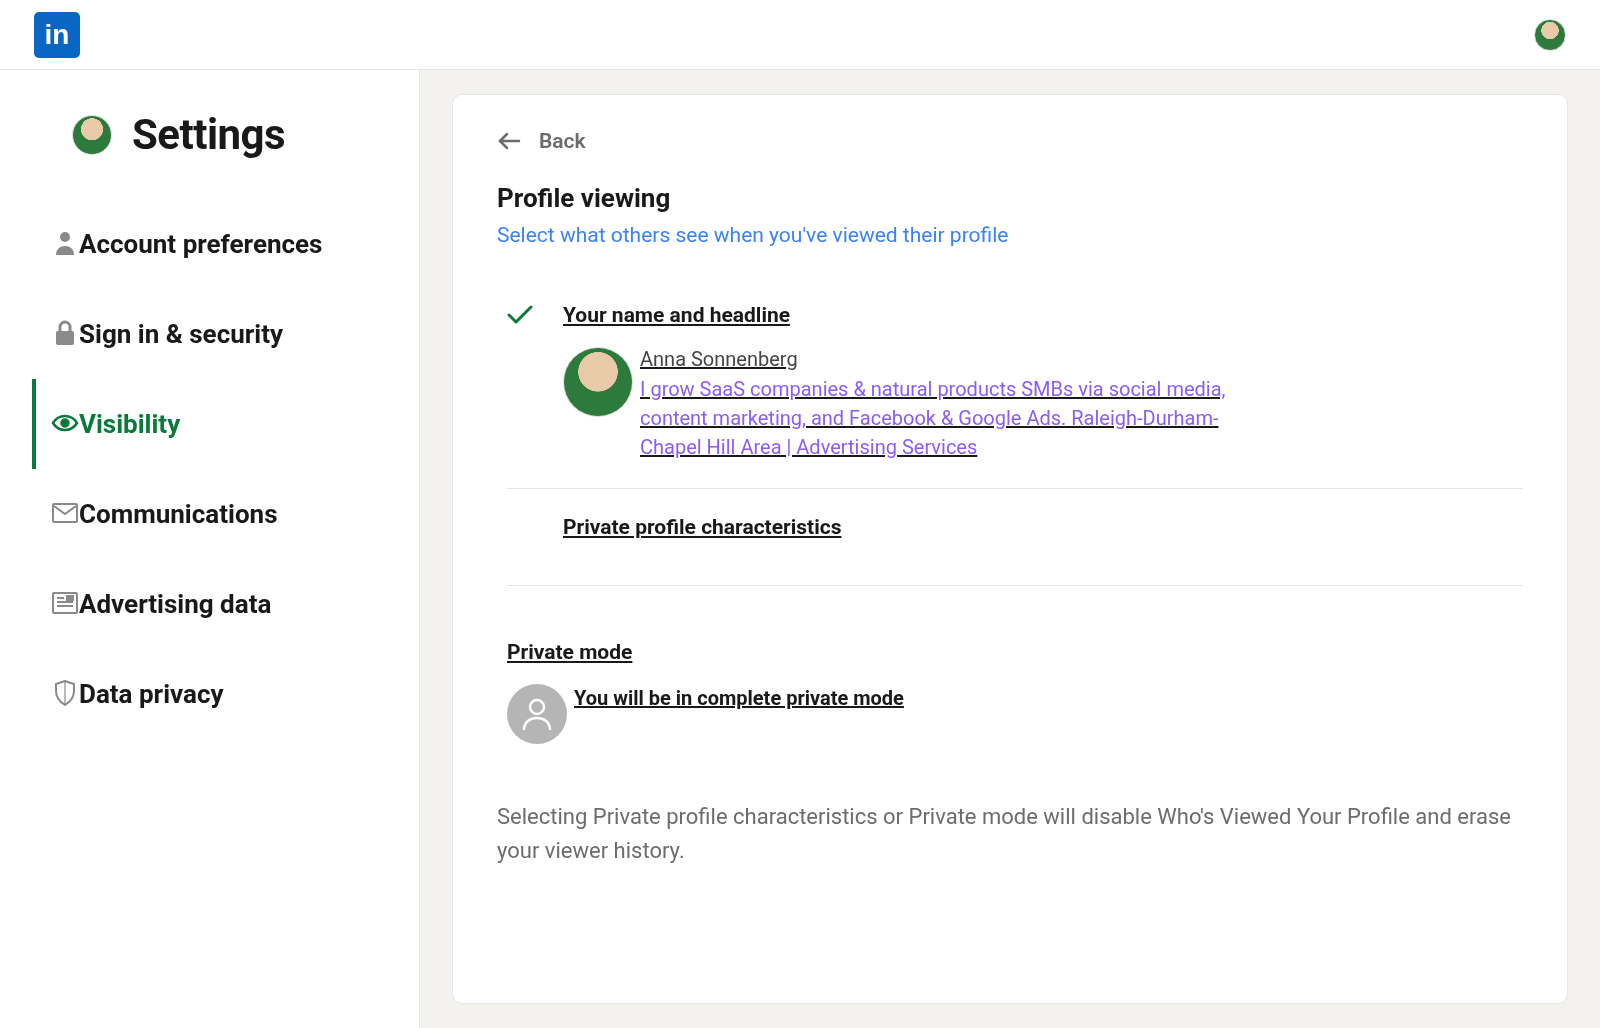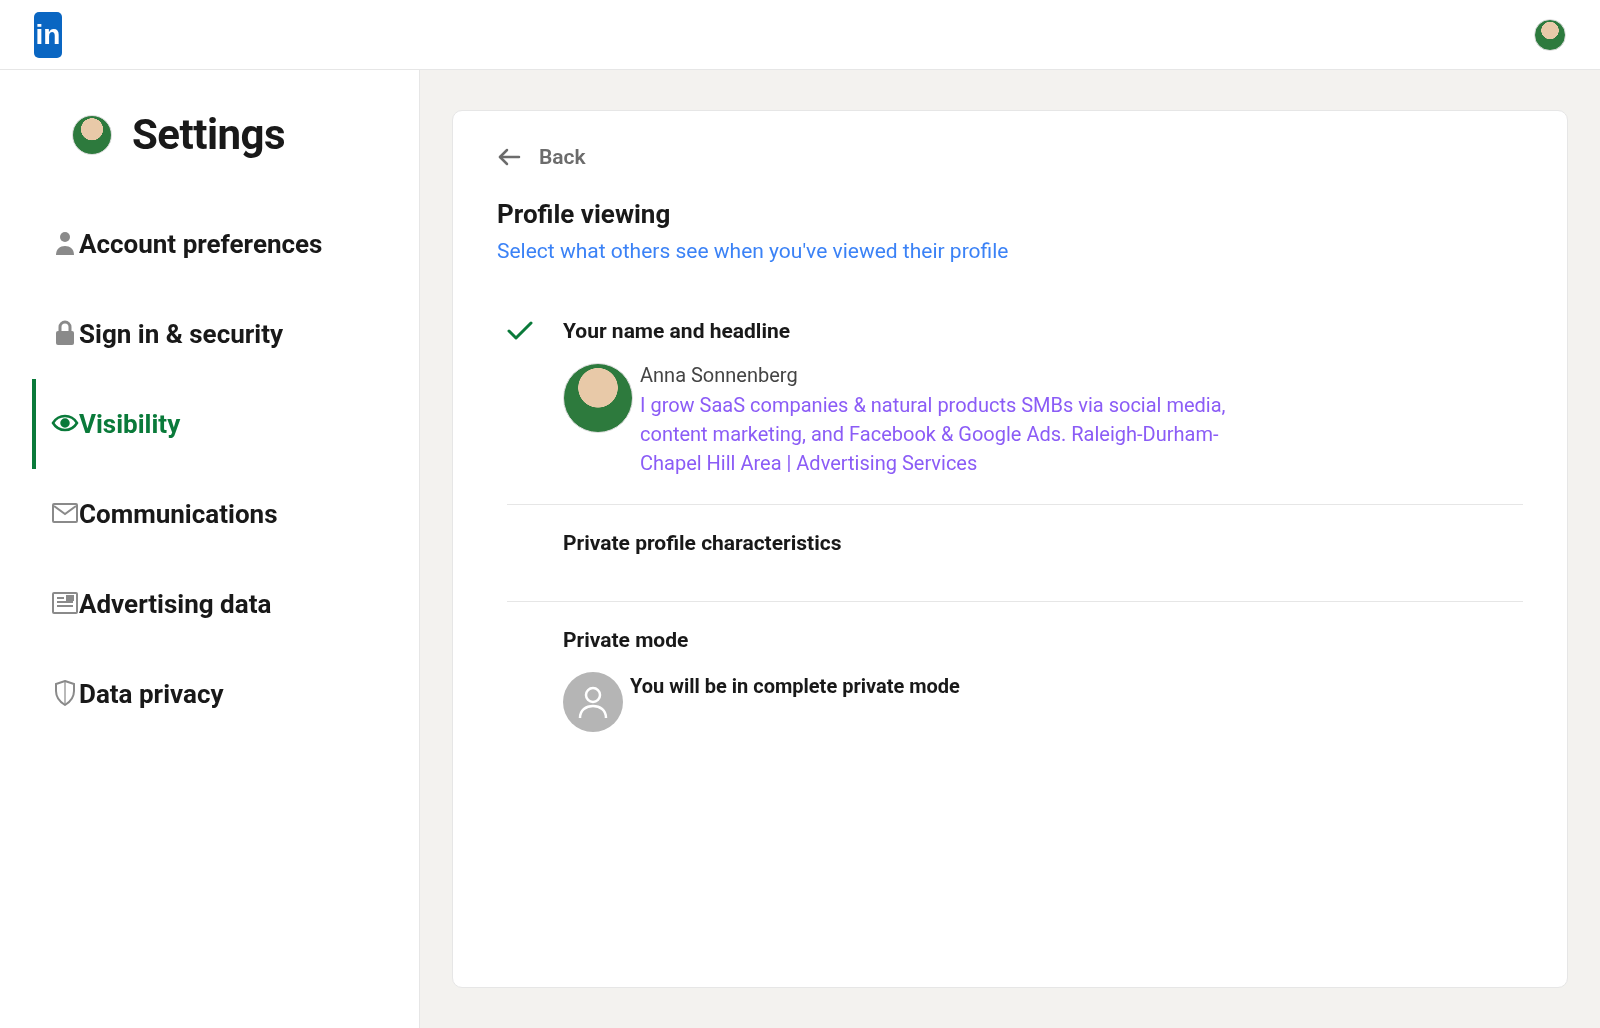--- a/index.html
+++ b/index.html
@@ -13,21 +13,21 @@
   }
   .topbar {
     height: 70px;
     display: flex;
     align-items: center;
     justify-content: space-between;
     padding: 0 34px;
     border-bottom: 1px solid #e6e6e6;
   }
   .logo {
-    width: 28px; height: 46px;
+    width: 46px; height: 46px;
     background: #0a66c2;
     border-radius: 5px;
     display: flex; align-items: center; justify-content: center;
     color: #fff; font-weight: 700; font-size: 28px;
     font-family: Arial, sans-serif;
   }
   .avatar {
     width: 32px; height: 32px; border-radius: 50%;
     background: radial-gradient(circle at 50% 35%, #e8c9a8 0 35%, #2d7a3d 36% 100%);
     border: 1px solid #ddd;
@@ -68,21 +68,21 @@
     border-left-color: #0a7a3a;
   }
   .nav-icon {
     width: 28px; height: 28px;
     display: inline-flex; align-items: center; justify-content: center;
     flex-shrink: 0;
   }
   .main-wrap {
     flex: 1;
     background: #f3f2ef;
-    padding: 40px 32px;
+    padding: 24px 32px;
     overflow: auto;
   }
   .panel {
     background: #fff;
     border-radius: 10px;
     border: 1px solid #e6e6e6;
     padding: 34px 44px 50px 44px;
     min-height: 100%;
   }
   .back-row {
@@ -107,27 +107,27 @@
     padding-left: 10px;
   }
   .option {
     padding: 26px 0;
     border-bottom: 1px solid #e6e6e6;
     display: flex;
     gap: 26px;
     align-items: flex-start;
     cursor: pointer;
   }
-  .option:last-of-type { border-bottom: none; }
+  .option:last-of-type { border-bottom: none; flex-direction: column; }
   .option-check {
     width: 30px;
     flex-shrink: 0;
     padding-top: 2px;
   }
-  .option-body { flex: 1; }
+  .option-body { flex: 1; text-decoration: underline; }
   .option-title {
     font-size: 21px;
     font-weight: 700;
     margin-bottom: 20px;
   }
   .option-body-row {
     display: flex;
     gap: 7px;
     align-items: flex-start;
   }
@@ -299,16 +299,17 @@
               </div>
               <div style="flex:1; max-width:640px; display:flex; align-items:center;">
                 <div class="option-desc">You will be in complete private mode</div>
               </div>
             </div>
           </div>
         </div>
 
       </div>
 
+      <p class="note">Selecting Private profile characteristics or Private mode will disable Who's Viewed Your Profile and erase your viewer history.</p>
 
     </div>
   </main>
 </div>
 
 </body></html>

